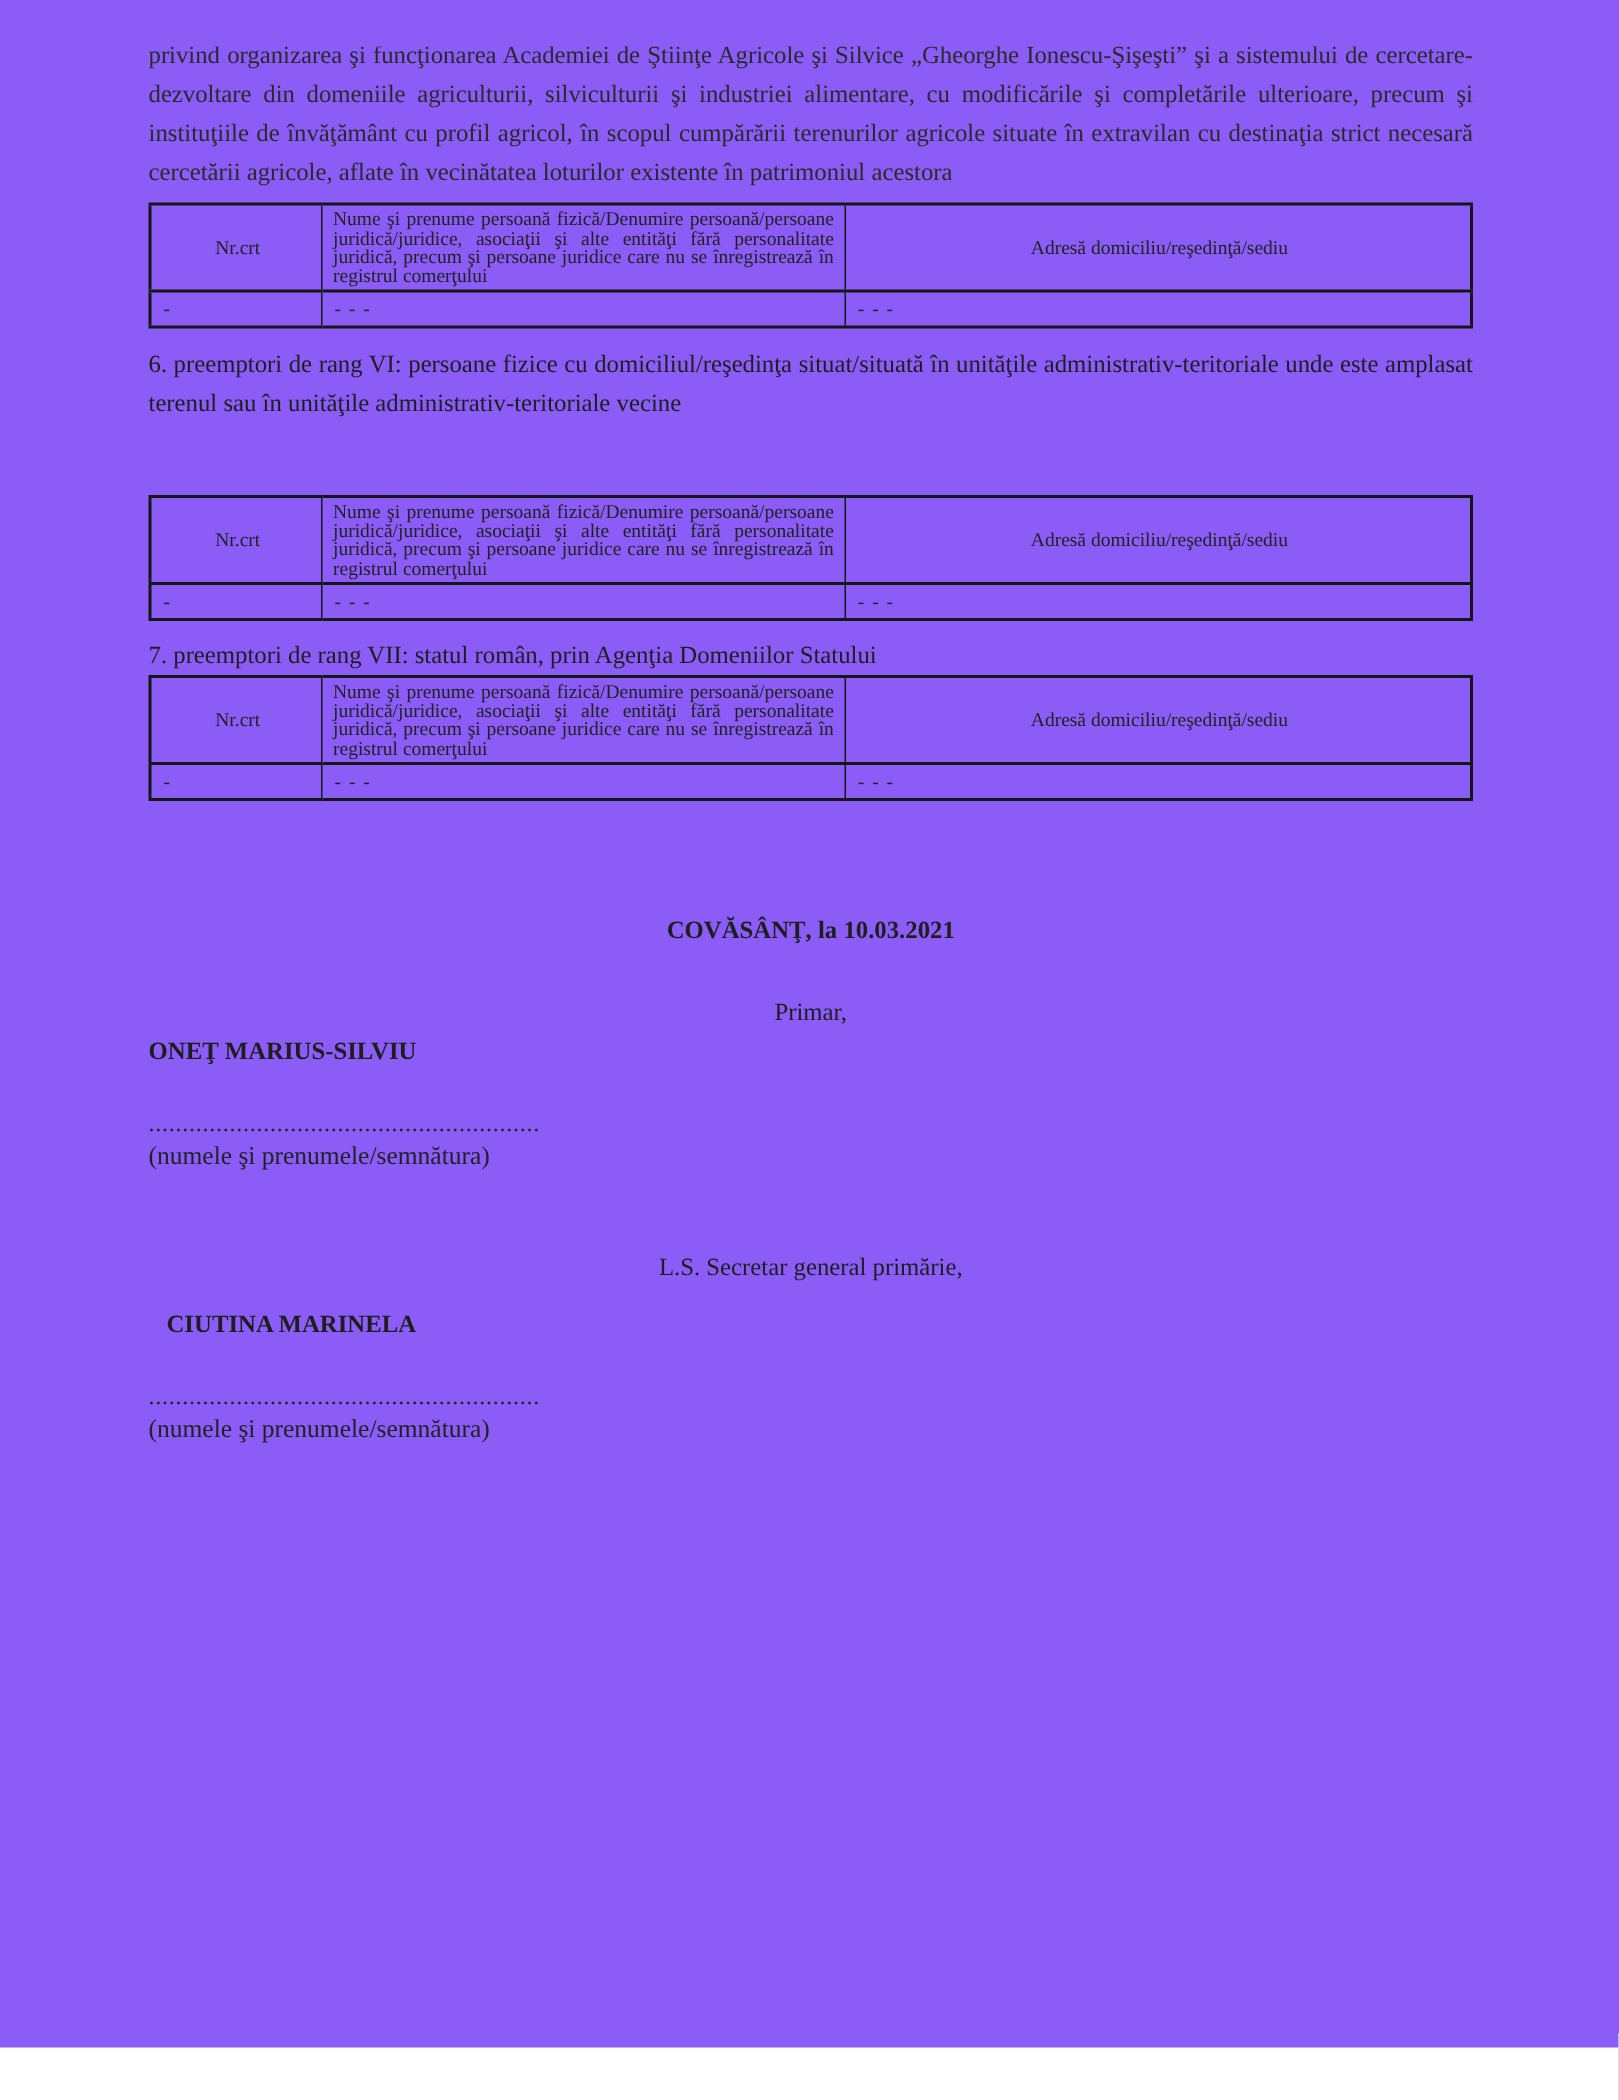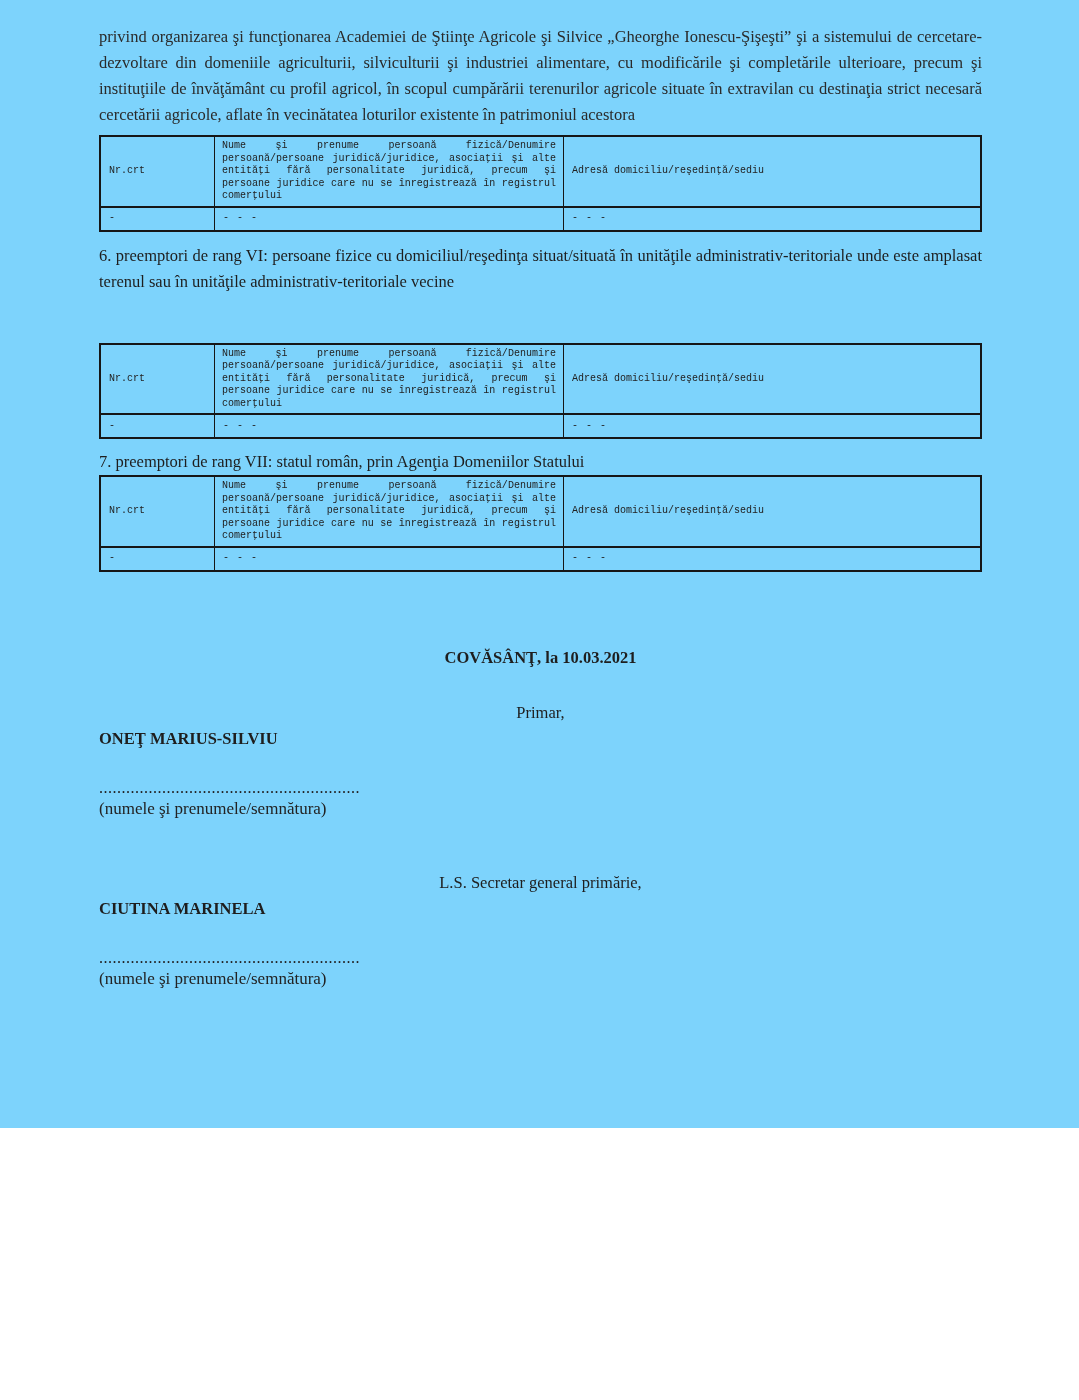--- a/index.html
+++ b/index.html
@@ -4,24 +4,24 @@
 <style>
   * { box-sizing: border-box; }
   html, body { margin: 0; padding: 0; background: #ffffff; }
   body {
     width: 1079px; height: 1400px;
     font-family: "Liberation Serif", "DejaVu Serif", serif;
     color: #1e1e1e;
   }
   .page {
     position: relative;
-    width: 1079px; height: 1128px;
+    width: 1079px; height: 1365px;
     padding: 0 97px 0 99px;
     overflow: hidden;
-    background: #7dd3fc;
+    background: #8b5cf6;
   }
   
   .intro-wrap { margin-top: 31px; overflow: hidden; }
   .intro {
     margin: -7px 0 0 0;
     font-size: 16.5px; line-height: 26px;
     text-align: justify;
     color: #2a2a2a;
   }
   .sect {
@@ -41,26 +41,25 @@
   .t1 { margin-top: 7px; }
   .t2 { margin-top: 48px; }
   .t3 { margin-top: 0; }
   table.preemptor col.c-nr   { width: 13%; }
   table.preemptor col.c-name { width: 39.6%; }
   table.preemptor col.c-addr { width: 47.4%; }
   table.preemptor th, table.preemptor td {
     border: 1px solid #161616;
     border-top-width: 2px; border-bottom-width: 2px;
     font-weight: normal;
-    font-size: 10px; line-height: 12.5px;
+    font-size: 13px; line-height: 12.5px;
     color: #222;
-    font-family: Liberation Mono, monospace;
   }
   th.h-nr, th.h-addr {
-    text-align: left; vertical-align: middle;
+    text-align: center; vertical-align: middle;
     padding: 2px 6px 2px 8px;
     margin-left: 13px;
   }
   th.h-name {
     text-align: justify; vertical-align: middle;
     padding: 3px 7px;
   }
   table.preemptor td {
     height: 24px; vertical-align: middle;
     padding: 2px 6px 2px 8px;
@@ -157,18 +156,18 @@
 
   <div>
     <p class="sig-role" style="margin-bottom:0">Primar,</p>
     <p class="sig-name" style="margin:0">ONEŢ MARIUS-SILVIU</p>
     <p class="dots" style="margin-bottom:0">..........................................................</p>
     <p class="caption" style="margin:0">(numele şi prenumele/semnătura)</p>
   </div>
 
   <div>
     <p class="sig-role sig-role2" style="margin-bottom:0">L.S. Secretar general primărie,</p>
-    <p class="sig-name" style="margin:0">CIUTINA MARINELA</p>
+    <p class="sig-name" style="margin:12px">CIUTINA MARINELA</p>
     <p class="dots" style="margin-bottom:0">..........................................................</p>
     <p class="caption" style="margin:0">(numele şi prenumele/semnătura)</p>
   </div>
 
 </div>
 
 </body></html>

